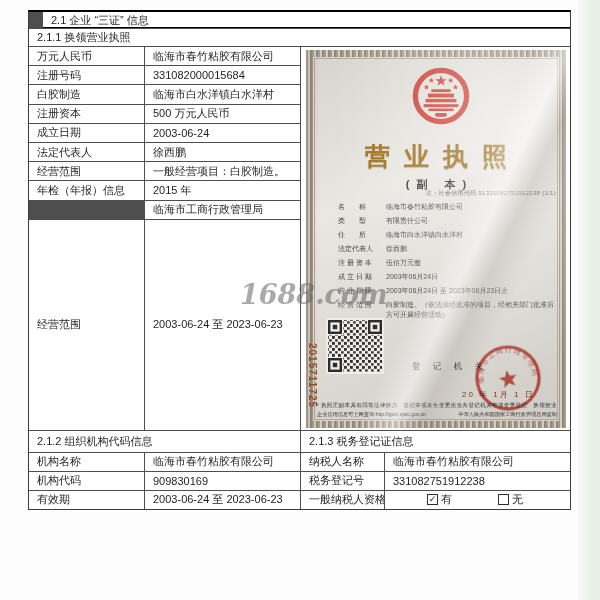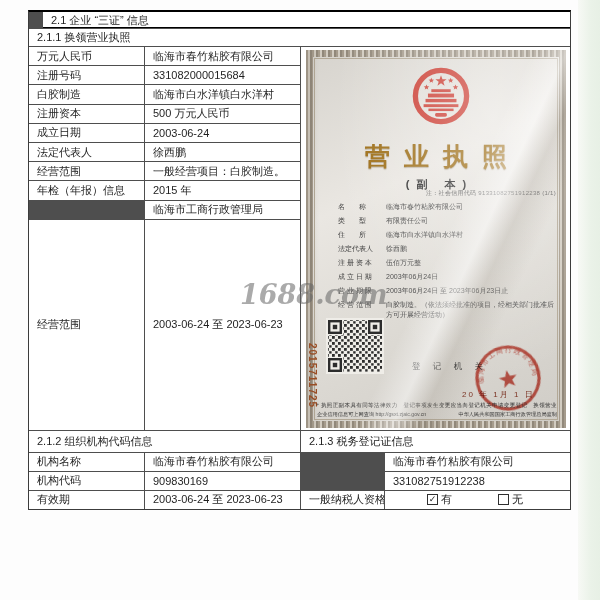--- a/index.html
+++ b/index.html
@@ -221,24 +221,26 @@
         <span>中华人民共和国国家工商行政管理总局监制</span>
       </div>
     </div>
   </div>
 
   <div class="c" style="grid-area:13/1/14/3">2.1.2 组织机构代码信息</div>
   <div class="c" style="grid-area:13/3/14/5">2.1.3 税务登记证信息</div>
 
   <div class="c" style="grid-area:14/1">机构名称</div>
   <div class="c" style="grid-area:14/2">临海市春竹粘胶有限公司</div>
+  <div class="c" style="grid-area:14/3">纳税人名称</div>
   <div class="c" style="grid-area:14/4">临海市春竹粘胶有限公司</div>
 
   <div class="c" style="grid-area:15/1">机构代码</div>
   <div class="c" style="grid-area:15/2">909830169</div>
+  <div class="c" style="grid-area:15/3">税务登记号</div>
   <div class="c" style="grid-area:15/4">331082751912238</div>
 
   <div class="c" style="grid-area:16/1">有效期</div>
   <div class="c" style="grid-area:16/2">2003-06-24 至 2023-06-23</div>
   <div class="c" style="grid-area:16/3">一般纳税人资格</div>
   <div class="c" style="grid-area:16/4;padding-left:0">
     <div class="cbwrap">
       <span class="cbgroup">
         <span class="cb">✓</span>
         <span>有</span>

